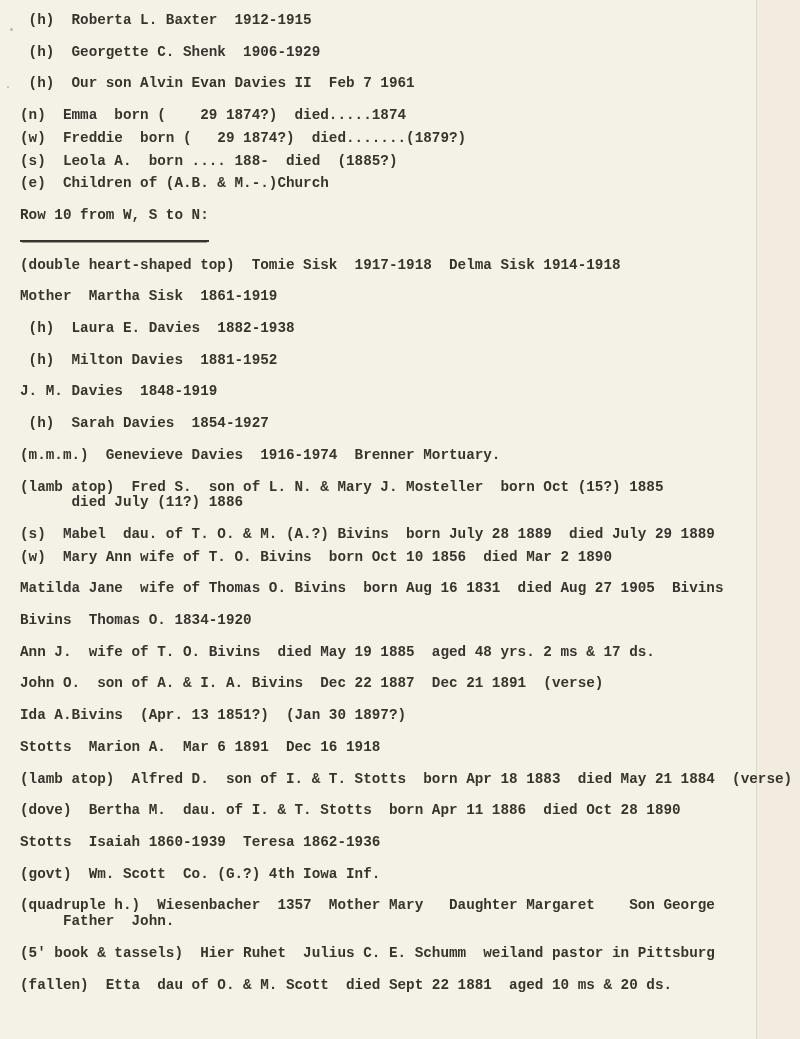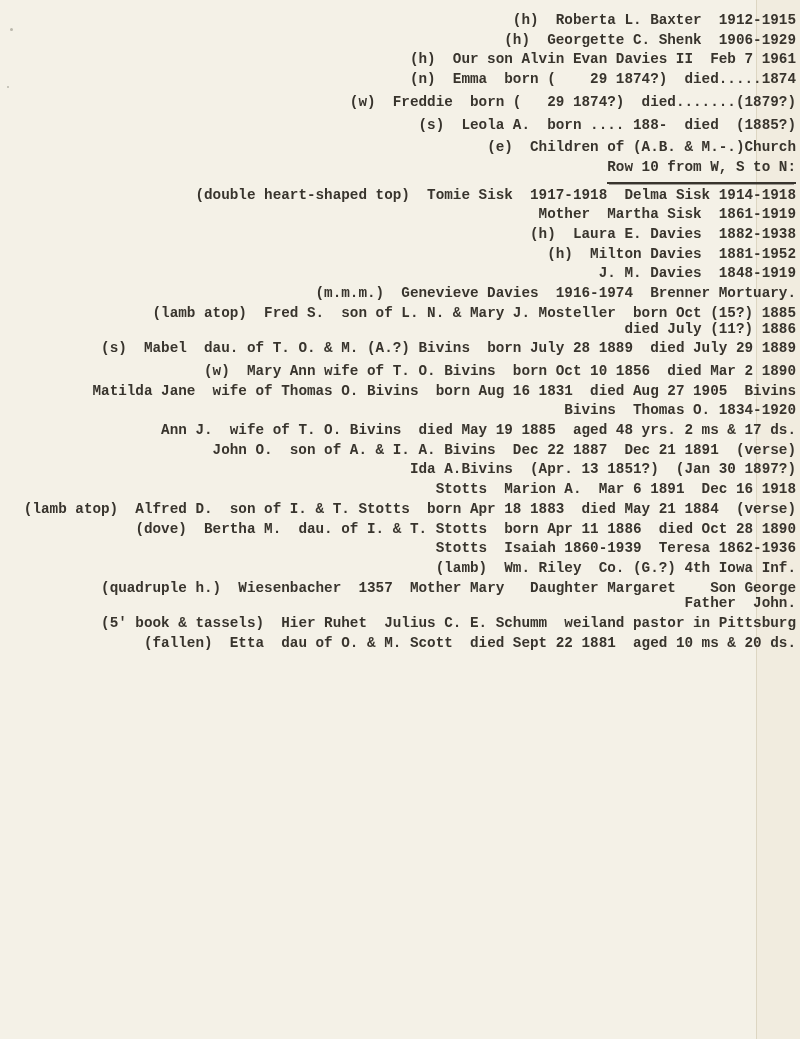--- a/index.html
+++ b/index.html
@@ -7,21 +7,20 @@
     padding: 0;
     background: var(--paper-color, #f4f1e7);
   }
   .paper {
     position: relative;
     width: 800px;
     min-height: 1039px;
     background: var(--paper-color, #f4f1e7);
     overflow: hidden;
     font-family: "Liberation Mono", "DejaVu Sans Mono", monospace;
-    text-align: right;
   }
   .edge-band {
     position: absolute;
     top: 0;
     left: 757px;
     width: 43px;
     height: 100%;
     background: var(--edge-band-color, #f1ecdf);
     z-index: 0;
   }
@@ -52,28 +51,28 @@
     color: var(--ink-color, #38342d);
     font-size: 14.3px;
     line-height: 15.7px;
     font-weight: bold;
     letter-spacing: 0;
   }
   .line {
     white-space: pre;
   }
   .entry {
-    margin-top: 4px;
+    margin-top: 16px;
   }
   .entry.first { margin-top: 0; }
   .entry.tight { margin-top: 7px; }
   .underlined {
     display: inline-block;
     border-bottom: 2px solid var(--ink-color, #38342d);
-    padding-bottom: 6px;
+    padding-bottom: 16px;
     box-shadow: 0 3px 0 -2px rgba(56,52,45,0.45);
   }
 </style>
 </head>
 <body>
 
 <div class="paper">
   <div class="edge-band"></div>
   <div class="edge-line"></div>
   <div class="speck s1"></div>
@@ -112,20 +111,23 @@
       <div class="entry">
         <div class="line"> (h)  Laura E. Davies  1882-1938</div>
       </div>
       <div class="entry">
         <div class="line"> (h)  Milton Davies  1881-1952</div>
       </div>
       <div class="entry">
         <div class="line">J. M. Davies  1848-1919</div>
       </div>
       <div class="entry">
+        <div class="line"> (h)  Sarah Davies  1854-1927</div>
+      </div>
+      <div class="entry">
         <div class="line">(m.m.m.)  Genevieve Davies  1916-1974  Brenner Mortuary.</div>
       </div>
       <div class="entry">
         <div class="line">(lamb atop)  Fred S.  son of L. N. &amp; Mary J. Mosteller  born Oct (15?) 1885</div>
         <div class="line">      died July (11?) 1886</div>
       </div>
       <div class="entry">
         <div class="line">(s)  Mabel  dau. of T. O. &amp; M. (A.?) Bivins  born July 28 1889  died July 29 1889</div>
       </div>
       <div class="entry tight">
@@ -152,21 +154,21 @@
       <div class="entry">
         <div class="line">(lamb atop)  Alfred D.  son of I. &amp; T. Stotts  born Apr 18 1883  died May 21 1884  (verse)</div>
       </div>
       <div class="entry">
         <div class="line">(dove)  Bertha M.  dau. of I. &amp; T. Stotts  born Apr 11 1886  died Oct 28 1890</div>
       </div>
       <div class="entry">
         <div class="line">Stotts  Isaiah 1860-1939  Teresa 1862-1936</div>
       </div>
       <div class="entry">
-        <div class="line">(lamb)  Wm. Riley  Co. (G.?) 4th Iowa Inf.</div>
+        <div class="line">(govt)  Wm. Scott  Co. (G.?) 4th Iowa Inf.</div>
       </div>
       <div class="entry">
         <div class="line">(quadruple h.)  Wiesenbacher  1357  Mother Mary   Daughter Margaret    Son George</div>
         <div class="line">     Father  John.</div>
       </div>
       <div class="entry">
         <div class="line">(5' book &amp; tassels)  Hier Ruhet  Julius C. E. Schumm  weiland pastor in Pittsburg</div>
       </div>
       <div class="entry">
         <div class="line">(fallen)  Etta  dau of O. &amp; M. Scott  died Sept 22 1881  aged 10 ms &amp; 20 ds.</div>

